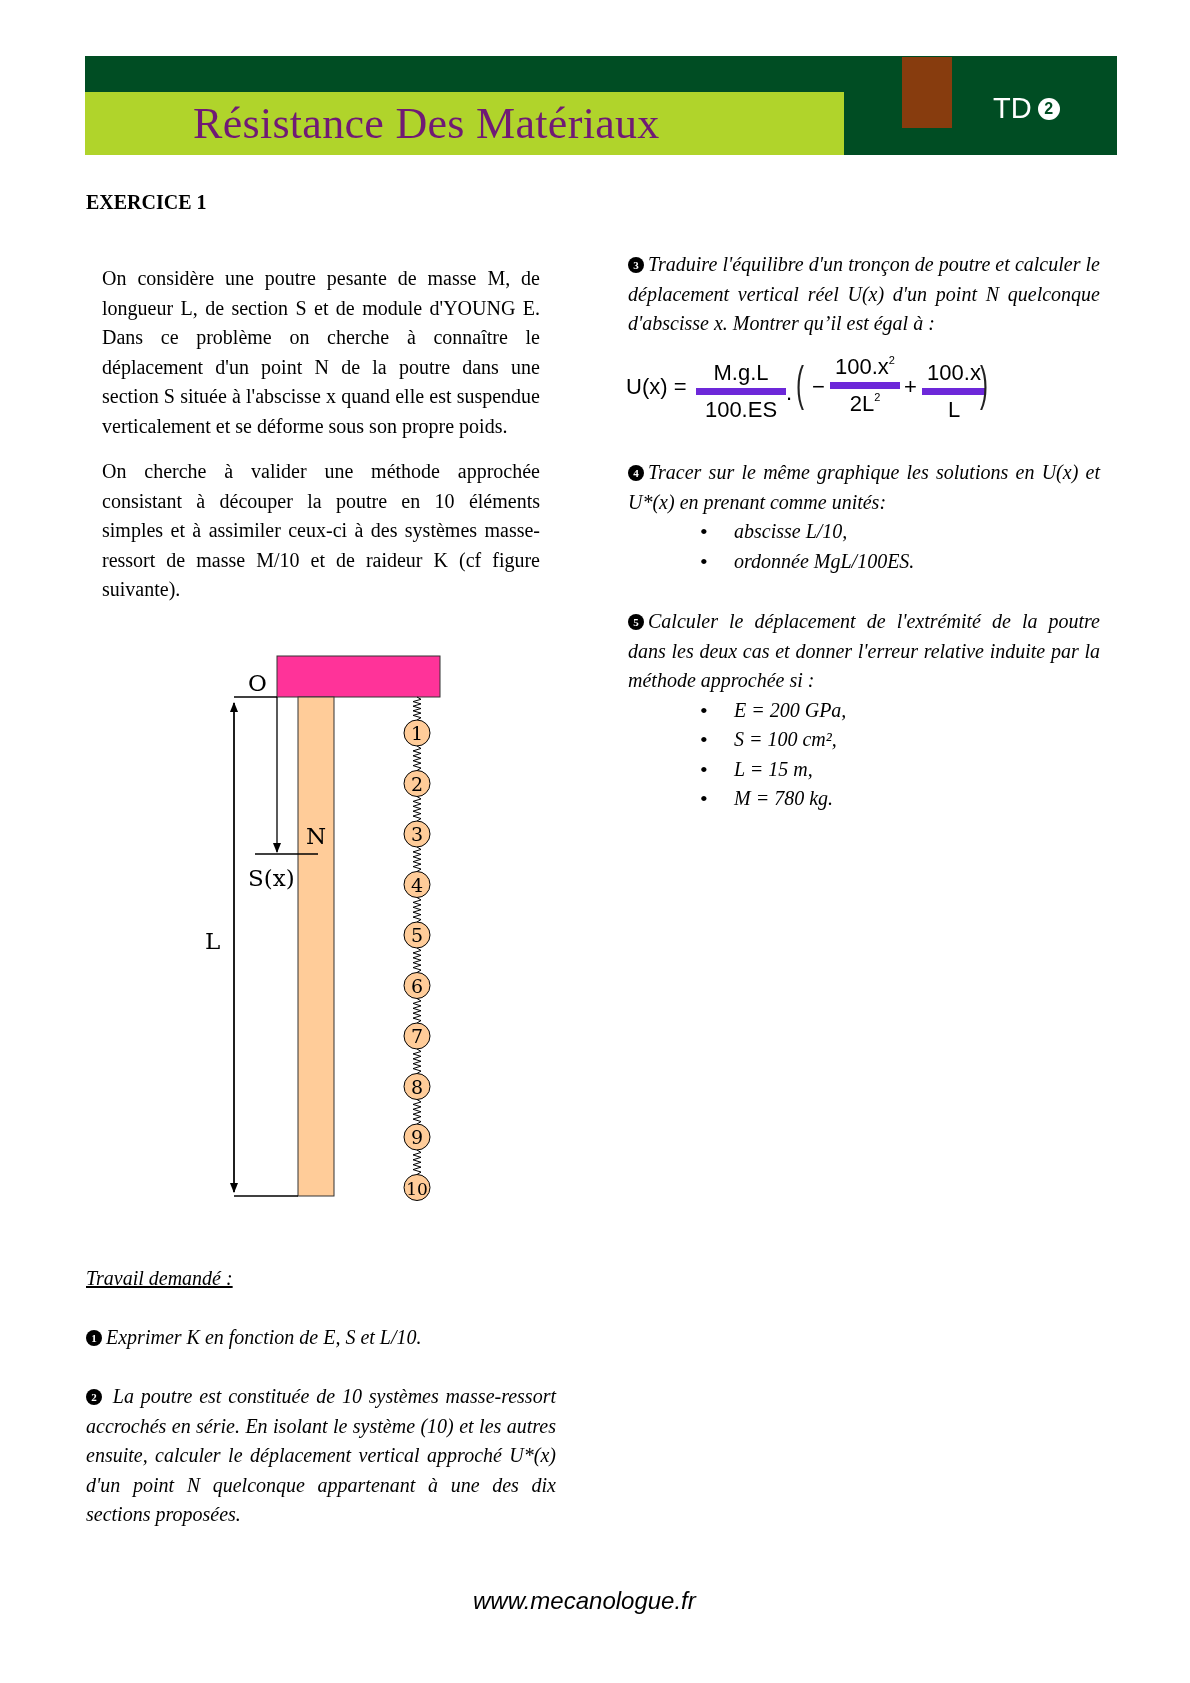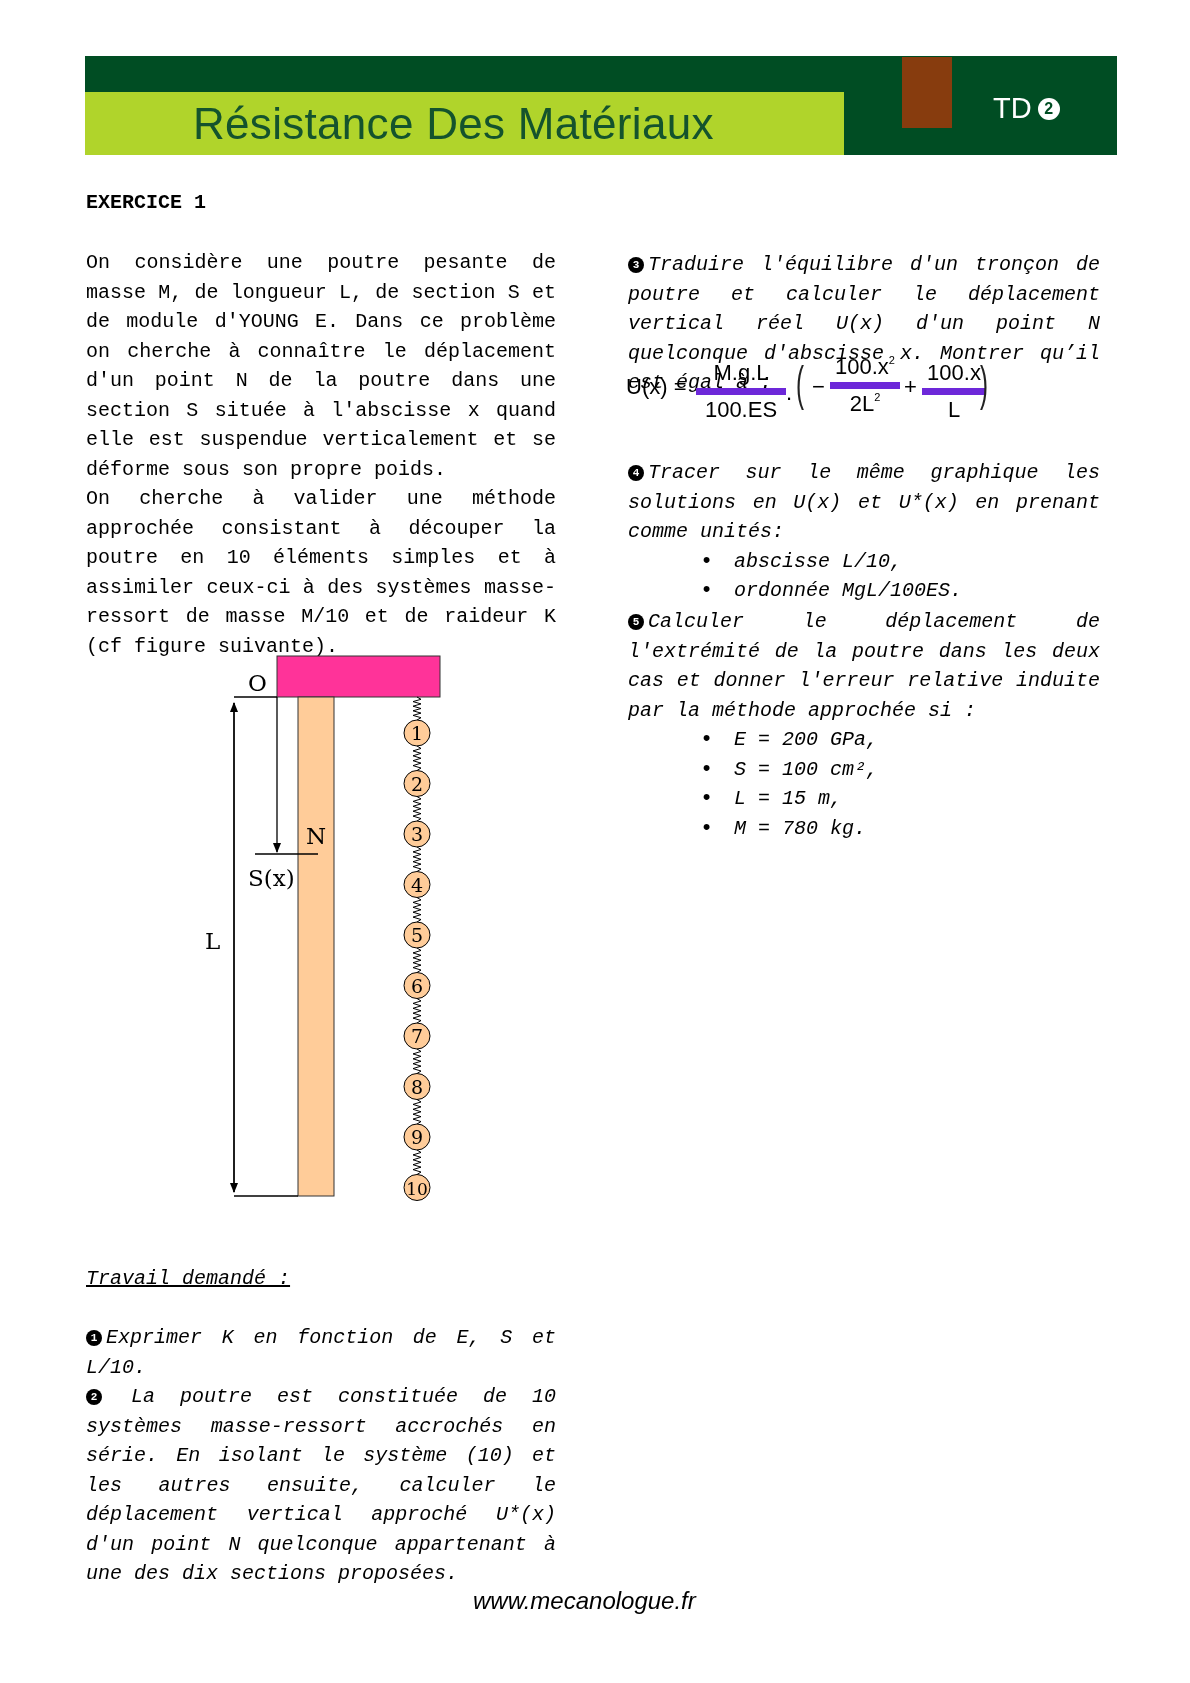--- a/index.html
+++ b/index.html
@@ -3,31 +3,31 @@
 <meta charset="utf-8">
 <style>
   html, body { margin:0; padding:0; background:#ffffff; }
   body { width:1190px; height:1683px; position:relative; overflow:hidden; font-family:"DejaVu Sans", sans-serif; color:#000; }
   .abs { position:absolute; }
 
   
   #hdr { left:85px; top:56px; width:1032px; height:99px; background:#004d23; }
   #hdr-lime { left:85px; top:92px; width:759px; height:63px; background:#b0d42b; }
   #hdr-brown { left:902px; top:57px; width:50px; height:71px; background:#873c0e; }
-  #hdr-title { left:193px; top:95px; font-family:Liberation Sans, sans-serif; font-size:44px; color:#14532d; letter-spacing:0.3px; white-space:nowrap; line-height:58px; }
+  #hdr-title { left:193px; top:95px; font-family:Liberation Serif, serif; font-size:44px; color:#701a75; letter-spacing:0.3px; white-space:nowrap; line-height:58px; }
   #hdr-td { left:993px; top:90px; font-family:"Liberation Sans", sans-serif; font-size:29px; color:#ffffff; line-height:36px; white-space:nowrap; }
   #hdr-td-num { display:inline-block; width:22px; height:22px; border-radius:50%; background:#ffffff; color:#004d23; font-size:16px; font-weight:bold; text-align:center; line-height:22px; vertical-align:4px; margin-left:6px; }
 
   
-  .col { font-family:Liberation Mono, monospace; font-size:20px; line-height:29.5px; text-align:justify; }
+  .col { font-family:Liberation Serif, serif; font-size:20px; line-height:29.5px; text-align:justify; }
   .left { left:86px; width:470px; }
   .right { left:628px; width:472px; }
   .ital { font-style:italic; }
   .bold { font-weight:bold; }
-  p { margin:0; }
+  p { margin:16px; }
   .badge { display:inline-block; width:16px; height:16px; border-radius:50%; background:#000; color:#fff; font-size:11px; font-weight:bold; font-style:normal; text-align:center; line-height:16px; vertical-align:2px; margin-right:4px; }
   ul.bul { list-style:none; margin:0; padding:0; }
   ul.bul li { position:relative; padding-left:106px; font-style:italic; }
   ul.bul li::before { content:"\2022"; position:absolute; left:72px; top:0; font-style:normal; font-size:22px; }
 
   
   #formula { left:626px; top:352px; width:360px; height:72px; font-family:"Liberation Sans", sans-serif; font-size:22px; }
   .frac { position:absolute; text-align:center; }
   .frac .num { display:block; border-bottom:7px solid #6d28d9; padding:0 2px 2px; line-height:26px; }
   .frac .den { display:block; line-height:26px; padding-top:2px; }

